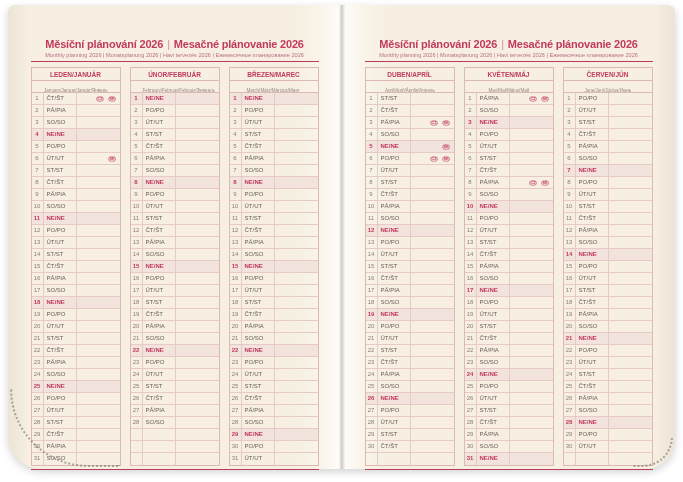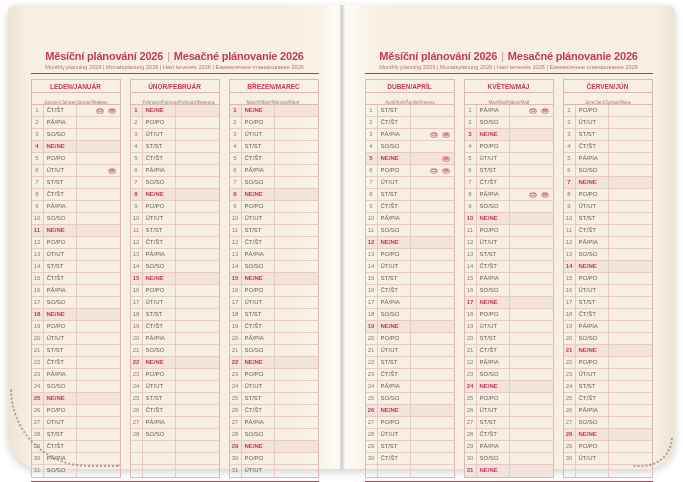--- a/index.html
+++ b/index.html
@@ -17,21 +17,21 @@
   }
   .page{position:absolute;top:0;height:100%;width:333px;}
   .page.left{left:0;background:linear-gradient(to right,#ece4d4 0%,#f6efe2 6%,#f6efe2 86%,#fbf6ec 97%,#fdfaf3 100%);border-radius:8px 0 0 34px;}
   .page.right{right:0;background:linear-gradient(to left,#ece4d4 0%,#f6efe2 6%,#f6efe2 86%,#fbf6ec 97%,#fdfaf3 100%);border-radius:0 8px 30px 0;}
   .spine{position:absolute;left:50%;top:0;bottom:0;width:44px;transform:translateX(-50%);pointer-events:none;
     background:linear-gradient(to right,rgba(255,255,255,0) 0%,rgba(255,255,255,.55) 42%,rgba(110,98,86,.28) 50%,rgba(255,255,255,.55) 58%,rgba(255,255,255,0) 100%);}
   .stitch{position:absolute;pointer-events:none;opacity:.75;}
   .stitch.bl{left:2px;bottom:2px;width:110px;height:78px;border-left:2px dotted #8e887f;border-bottom:2px dotted #8e887f;border-bottom-left-radius:95px;}
   .stitch.br{right:2px;bottom:2px;width:40px;height:30px;border-right:2px dotted #8e887f;border-bottom:2px dotted #8e887f;border-bottom-right-radius:38px;}
 
-  .p-inner{padding-top:33px;text-align:center;margin-top:12px;}
+  .p-inner{padding-top:33px;text-align:center;}
   .p-title{font-size:11px;font-weight:bold;letter-spacing:-.2px;color:var(--accent,#c23a5e);white-space:nowrap;}
   .t-sep{font-weight:normal;color:#dc8ba0;padding:0 4px;}
   .p-sub{margin-top:2px;font-size:7px;color:#b97083;white-space:nowrap;transform:scale(.8);transform-origin:center top;}
   .rule{width:288px;margin:0 auto;border-top:1.5px solid var(--rule,#b93a5a);}
   .top-rule{margin-top:2px;}
   .bottom-rule{margin-top:3px;}
   .months-row{width:288px;margin:5px auto 0;display:flex;justify-content:space-between;}
 
   .month{width:90px;height:399px;border:1px solid var(--border,#dcb9b2);display:flex;flex-direction:column;text-align:left;}
   .m-head{height:14px;line-height:14px;border-bottom:1px solid var(--border,#dcb9b2);color:var(--accent,#c23a5e);

